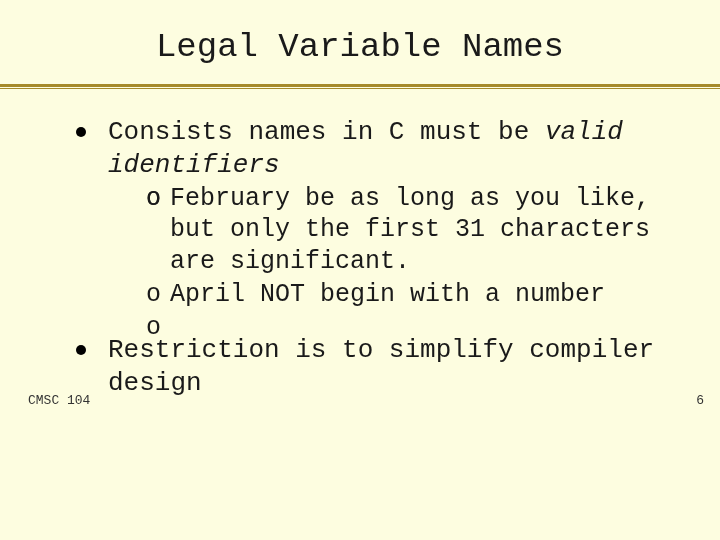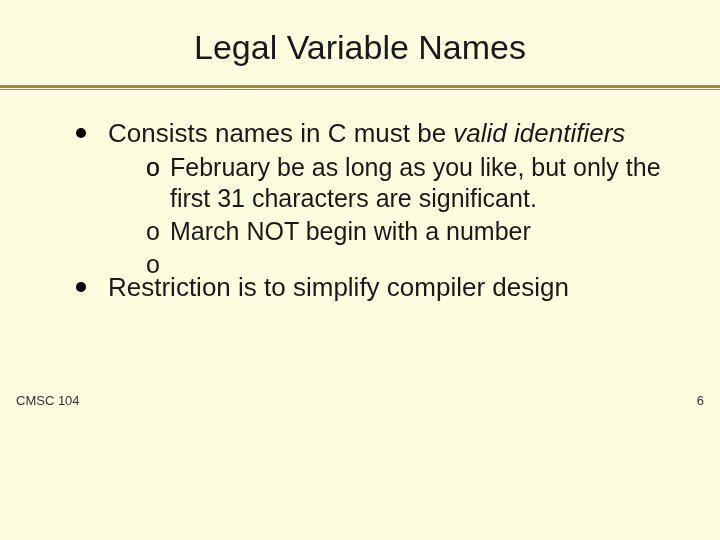--- a/index.html
+++ b/index.html
@@ -11,20 +11,21 @@
     font-family: Arial, Helvetica, sans-serif;
     color: #1a1a1a;
     position: relative;
     overflow: hidden;
   }
   .slide {
     width: 720px;
     height: 420px;
     position: relative;
     box-sizing: border-box;
+    font-family: Liberation Mono, monospace;
   }
   .title {
     text-align: center;
     font-size: 34px;
     padding-top: 28px;
     padding-bottom: 18px;
     font-weight: 400;
   }
   .hr-wrap {
     width: 100%;
@@ -80,21 +81,21 @@
   .mid-item .o {
     position: absolute;
     left: 0;
     top: 0;
   }
   .second-top {
     margin-top: 24px;
   }
   .footer-left {
     position: absolute;
-    left: 16px;
+    left: 28px;
     bottom: 12px;
     font-size: 13px;
     color: #333;
   }
   .footer-right {
     position: absolute;
     right: 16px;
     bottom: 12px;
     font-size: 13px;
     color: #333;
@@ -122,21 +123,21 @@
         <ul class="mid-list">
           <li class="mid-item">
             <span class="o">o</span>
           </li>
           <li class="mid-item">
             <span class="o">o</span>
             <span>February be as long as you like, but only the first 31 characters are significant.</span>
           </li>
           <li class="mid-item">
             <span class="o">o</span>
-            <span>March NOT begin with a number</span>
+            <span>April NOT begin with a number</span>
           </li>
           <li class="mid-item">
             <span class="o">o</span>
           </li>
         </ul>
       </li>
 
       <li class="top-item second-top">
         <span class="dot"></span>
         <span>Restriction is to simplify compiler design</span>

